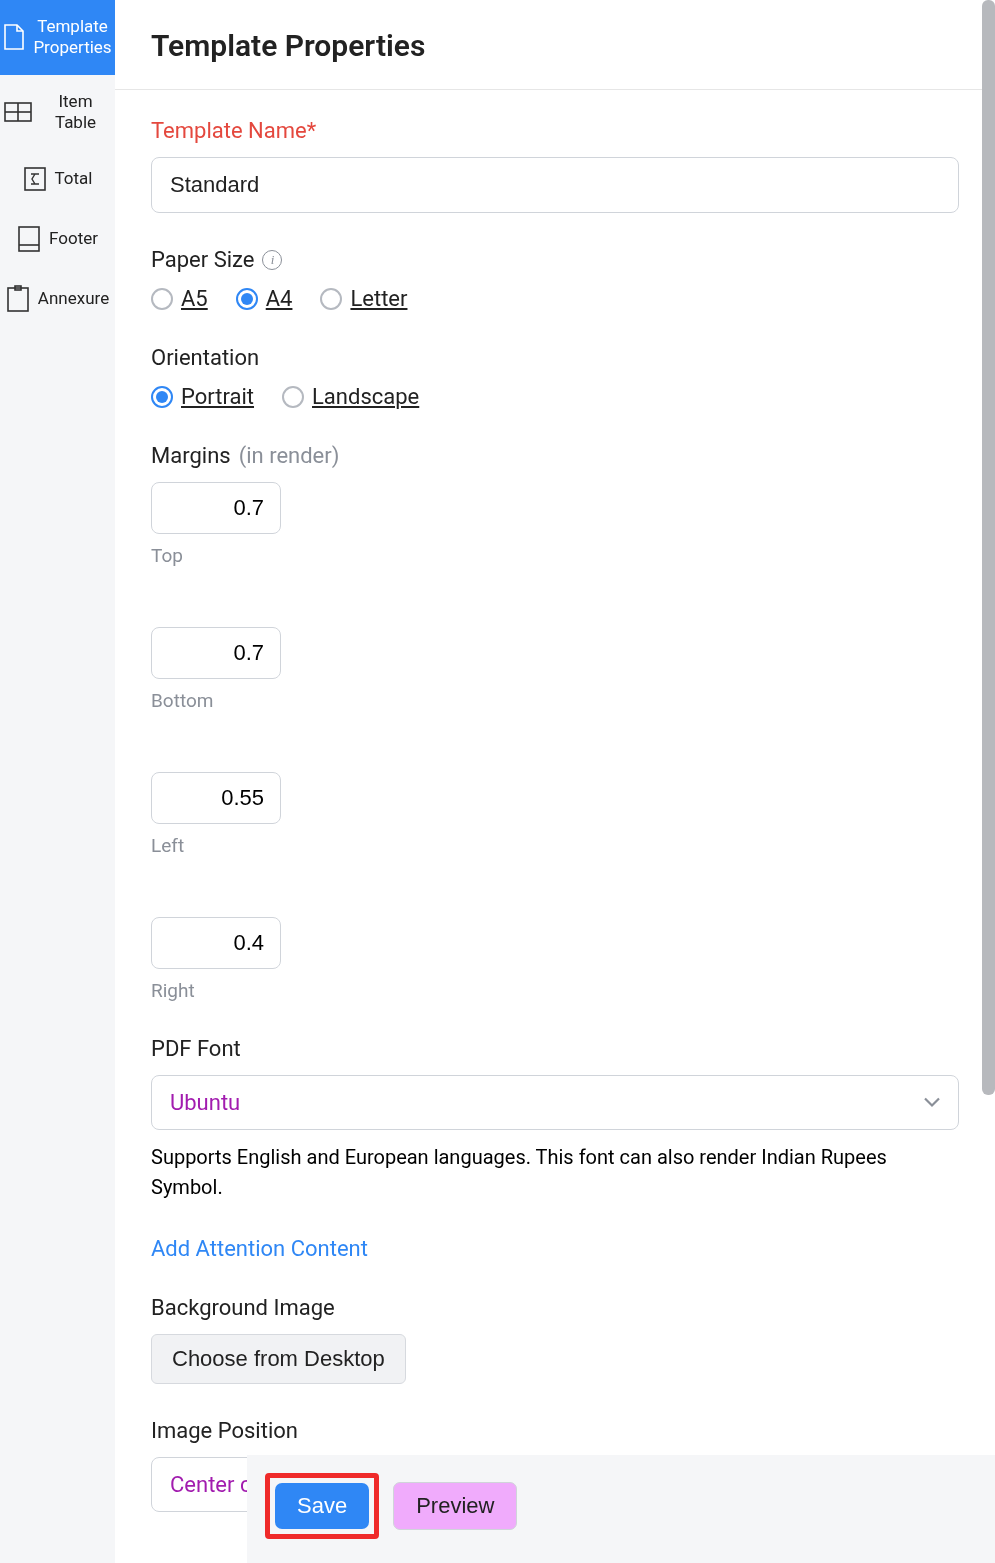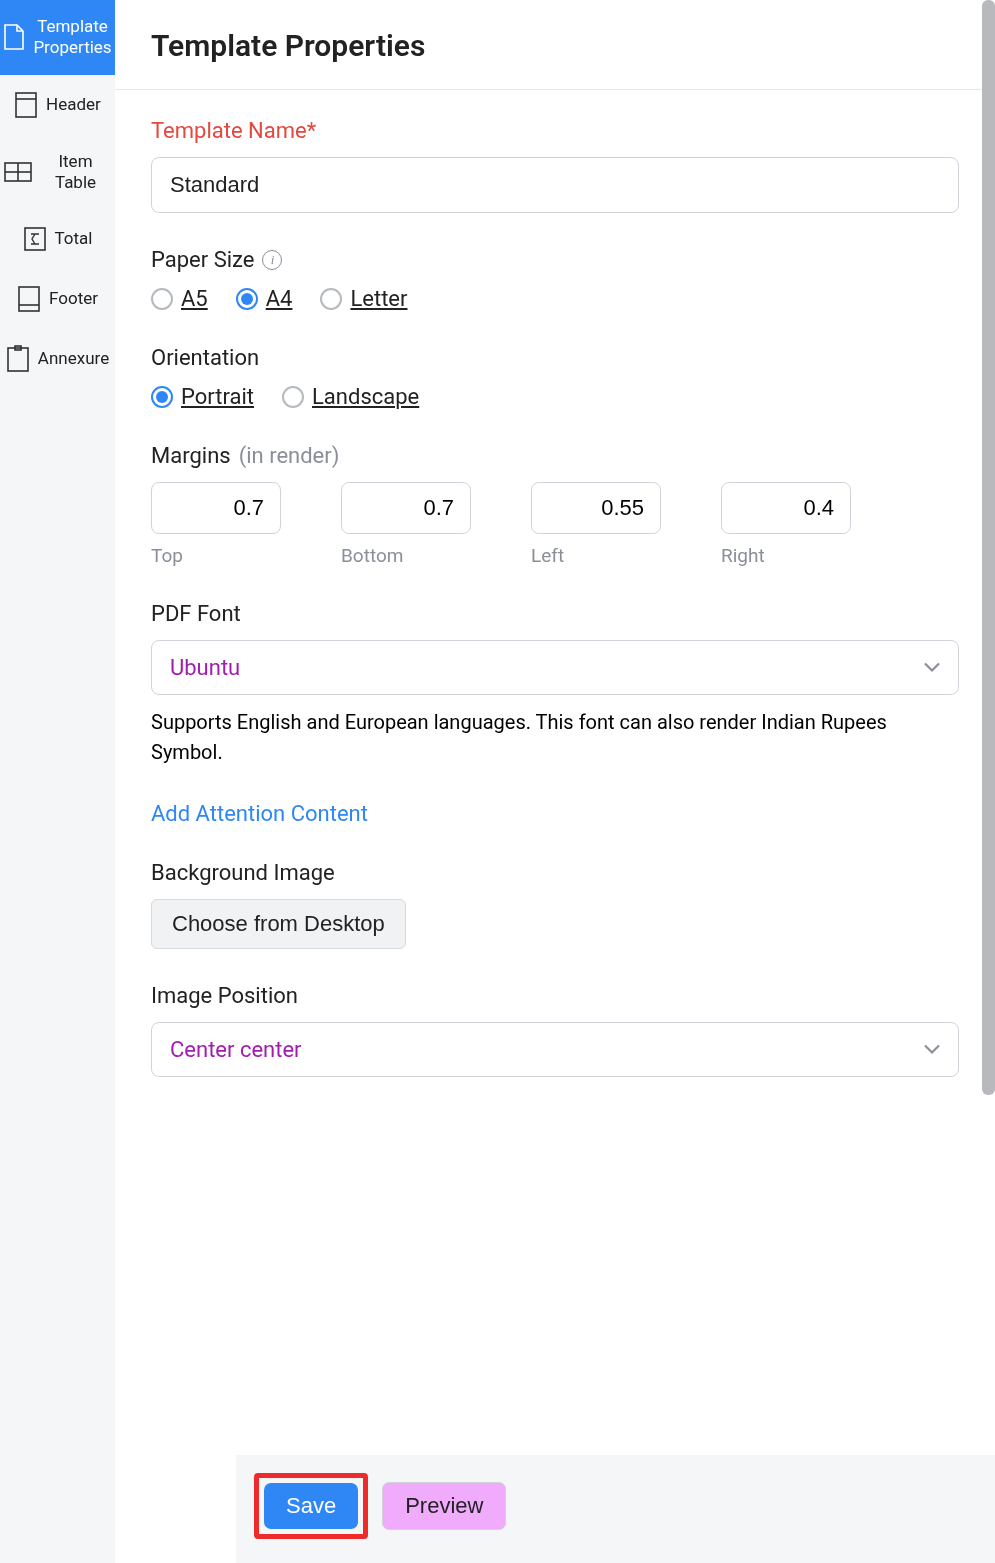--- a/index.html
+++ b/index.html
@@ -108,20 +108,21 @@
 }
 .radio-opt.selected .radio-circle::after {
   content: "";
   width: 12px; height: 12px;
   border-radius: 50%;
   background: #2f87f5;
 }
 .margins-row {
   display: flex;
   gap: 60px;
+  flex-direction: column;
 }
 .margin-col {
   display: flex;
   flex-direction: column;
   gap: 10px;
 }
 .margin-input {
   width: 130px;
   font-size: 22px;
   padding: 12px 16px;
@@ -174,21 +175,21 @@
   font-size: 22px;
   padding: 11px 20px;
   background: #f1f2f4;
   border: 1px solid #d6d9de;
   border-radius: 6px;
   cursor: pointer;
   color: #222;
 }
 .footer-bar {
   position: absolute;
-  left: 121px;
+  left: 132px;
   right: 0;
   bottom: 0;
   background: #f5f6f8;
   padding: 18px 20px 24px 18px;
   display: flex;
   gap: 14px;
   align-items: center;
 }
 .save-highlight {
   border: 5px solid #ef2a2a;
@@ -246,29 +247,20 @@
         <svg width="22" height="28" viewBox="0 0 22 28" fill="none" stroke="#fff" stroke-width="1.6">
           <path d="M2 2 H14 L20 8 V26 H2 Z"></path>
             <path d="M14 2 V8 H20"></path>
         </svg>
       </span>
       <span class="lbl" style="white-space:pre-line">Template
 Properties</span>
     </div>
     <div class="sidebar-item">
       <span class="icon">
-        <svg width="24" height="28" viewBox="0 0 24 28" fill="none" stroke="#333" stroke-width="1.6">
-          <rect x="2" y="2" width="20" height="24"></rect>
-            <line x1="2" y1="8" x2="22" y2="8"></line>
-        </svg>
-      </span>
-      <span class="lbl">Header</span>
-    </div>
-    <div class="sidebar-item">
-      <span class="icon">
         <svg width="28" height="20" viewBox="0 0 28 20" fill="none" stroke="#333" stroke-width="1.6">
           <rect x="1" y="1" width="26" height="18"></rect>
             <line x1="1" y1="10" x2="27" y2="10"></line>
             <line x1="14" y1="1" x2="14" y2="19"></line>
         </svg>
       </span>
       <span class="lbl">Item Table</span>
     </div>
     <div class="sidebar-item">
       <span class="icon">

